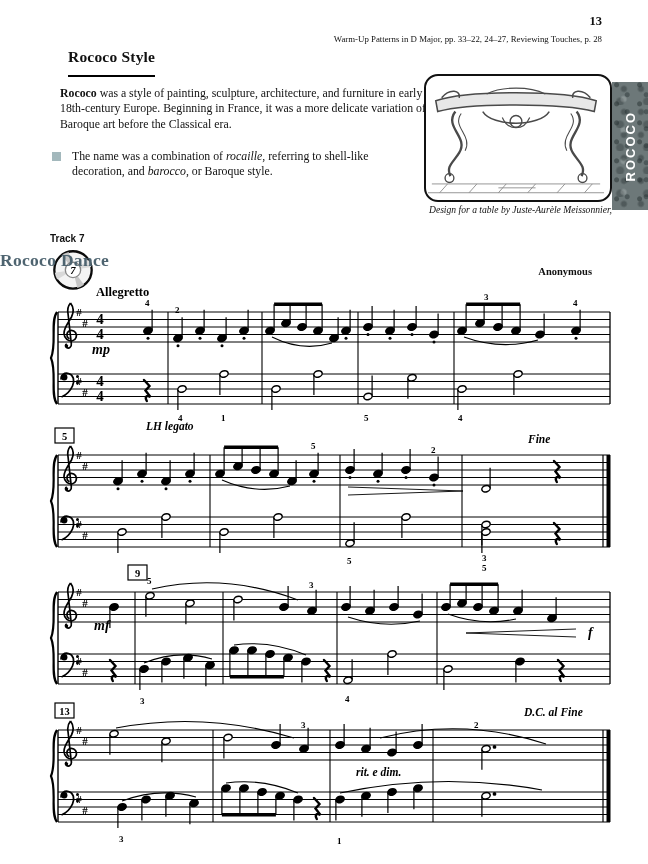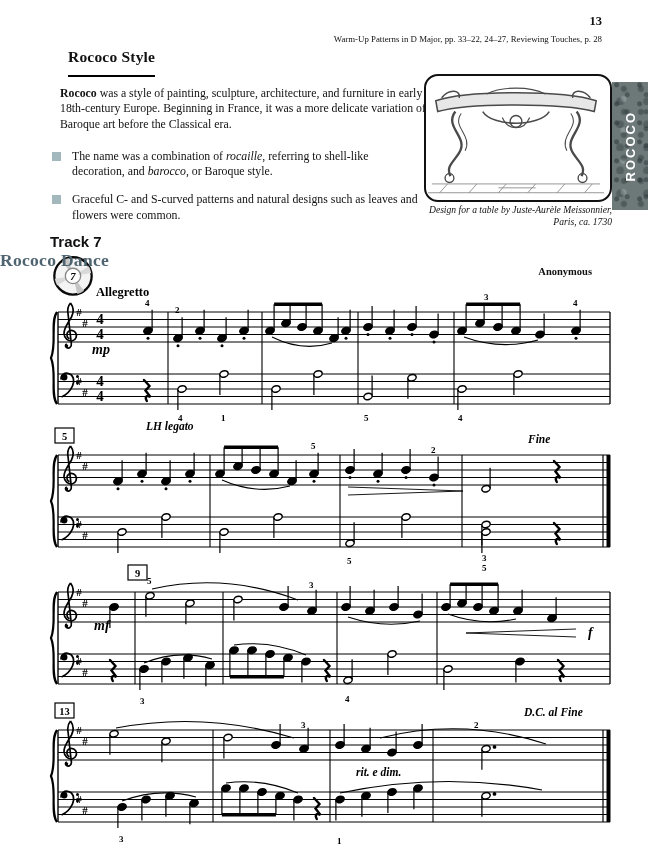--- a/index.html
+++ b/index.html
@@ -25,45 +25,41 @@
               radial-gradient(circle at 20% 15%, rgba(30,40,41,.45) 0 2px, transparent 3px),
               radial-gradient(circle at 70% 30%, rgba(30,40,41,.38) 0 2px, transparent 4px),
               radial-gradient(circle at 40% 55%, rgba(235,240,240,.22) 0 2px, transparent 4px),
               radial-gradient(circle at 80% 75%, rgba(30,40,41,.4) 0 2px, transparent 3px),
               radial-gradient(circle at 30% 85%, rgba(30,40,41,.32) 0 3px, transparent 5px);
             background-size:23px 19px,17px 23px,29px 31px,19px 17px,27px 23px;}
   #side-tab span{writing-mode:vertical-rl;transform:rotate(180deg);
             color:#fff;font-family:"Liberation Sans",sans-serif;font-weight:bold;
             font-size:13px;letter-spacing:2px;}
   #track{top:233px;left:50px;width:56px;text-align:left;}
-  #track-label{font-family:"Liberation Sans",sans-serif;font-weight:bold;font-size:15px;}
+  #track-label{font-family:"Liberation Sans",sans-serif;font-weight:bold;font-size:10px;}
   #piece-title{top:250px;left:0;width:648px;text-align:left;
                font-weight:bold;font-size:17.5px;letter-spacing:.3px;}
   #composer{top:266px;right:56px;font-weight:bold;font-size:10.5px;}
   svg text{font-family:"Liberation Serif",serif;}
   .it{font-style:italic;}
 </style>
 </head>
 <body>
 
 <div class="abs" id="page-number">13</div>
 <div class="abs" id="header-note">Warm-Up Patterns in D Major, pp. 33–22, 24–27, Reviewing Touches, p. 28</div>
 
 <div class="abs" id="heading">Rococo Style</div>
 
 <p class="abs" id="intro" style="margin:8px;"><b>Rococo</b><span> was a style of painting, sculpture, architecture, and furniture in early 18th-century Europe. Beginning in France, it was a more delicate variation of Baroque art before the Classical era.</span></p>
 
 <div class="abs" id="bullets">
   <div class="bullet">
     <span class="sq" style="background: rgb(163, 184, 188);"></span>
     <span><span>The name was a combination of </span><span class="it">rocaille</span><span>, referring to shell-like decoration, and </span><span class="it">barocco</span><span>, or Baroque style.</span></span>
-  </div>
-  <div class="bullet">
-    <span class="sq" style="background: rgb(163, 184, 188);"></span>
-    <span>Graceful C- and S-curved patterns and natural designs such as leaves and flowers were common.</span>
   </div>
 </div>
 
 <div class="abs" id="figure-box">
   <svg width="180" height="120" viewBox="0 0 184 122">
     <g stroke="#4a4a4a" fill="none" stroke-width="1.6">
       <path d="M10,25 C42,14 142,14 174,25 L172,36 C140,27 44,27 12,36 Z" fill="#e7e7e7"></path>
       <path d="M16,22 C24,12 36,14 34,22"></path>
       <path d="M168,22 C160,12 148,14 150,22"></path>
       <path d="M62,18 C78,10 106,10 122,18" stroke-width="1.2"></path>
@@ -86,21 +82,20 @@
         <line x1="112" y1="110" x2="104" y2="119"></line>
       <line x1="142" y1="110" x2="134" y2="119"></line>
         <line x1="170" y1="110" x2="162" y2="119"></line>
       <line x1="74" y1="114" x2="112" y2="114"></line>
     </g>
   </svg>
 </div>
 
 <div class="abs" id="figure-caption">
   <div>Design for a table by Juste-Aurèle Meissonnier,</div>
-  <div>Paris, ca. 1730</div>
 </div>
 
 <div class="abs" id="side-tab">
   <span>ROCOCO</span>
 </div>
 
 <div class="abs" id="track">
   <div id="track-label">Track 7</div>
   <svg width="46" height="50" viewBox="0 0 48 52">
     <circle cx="24" cy="27" r="19.5" fill="#f4f4f4" stroke="#0a0a0a" stroke-width="2.4"></circle>

